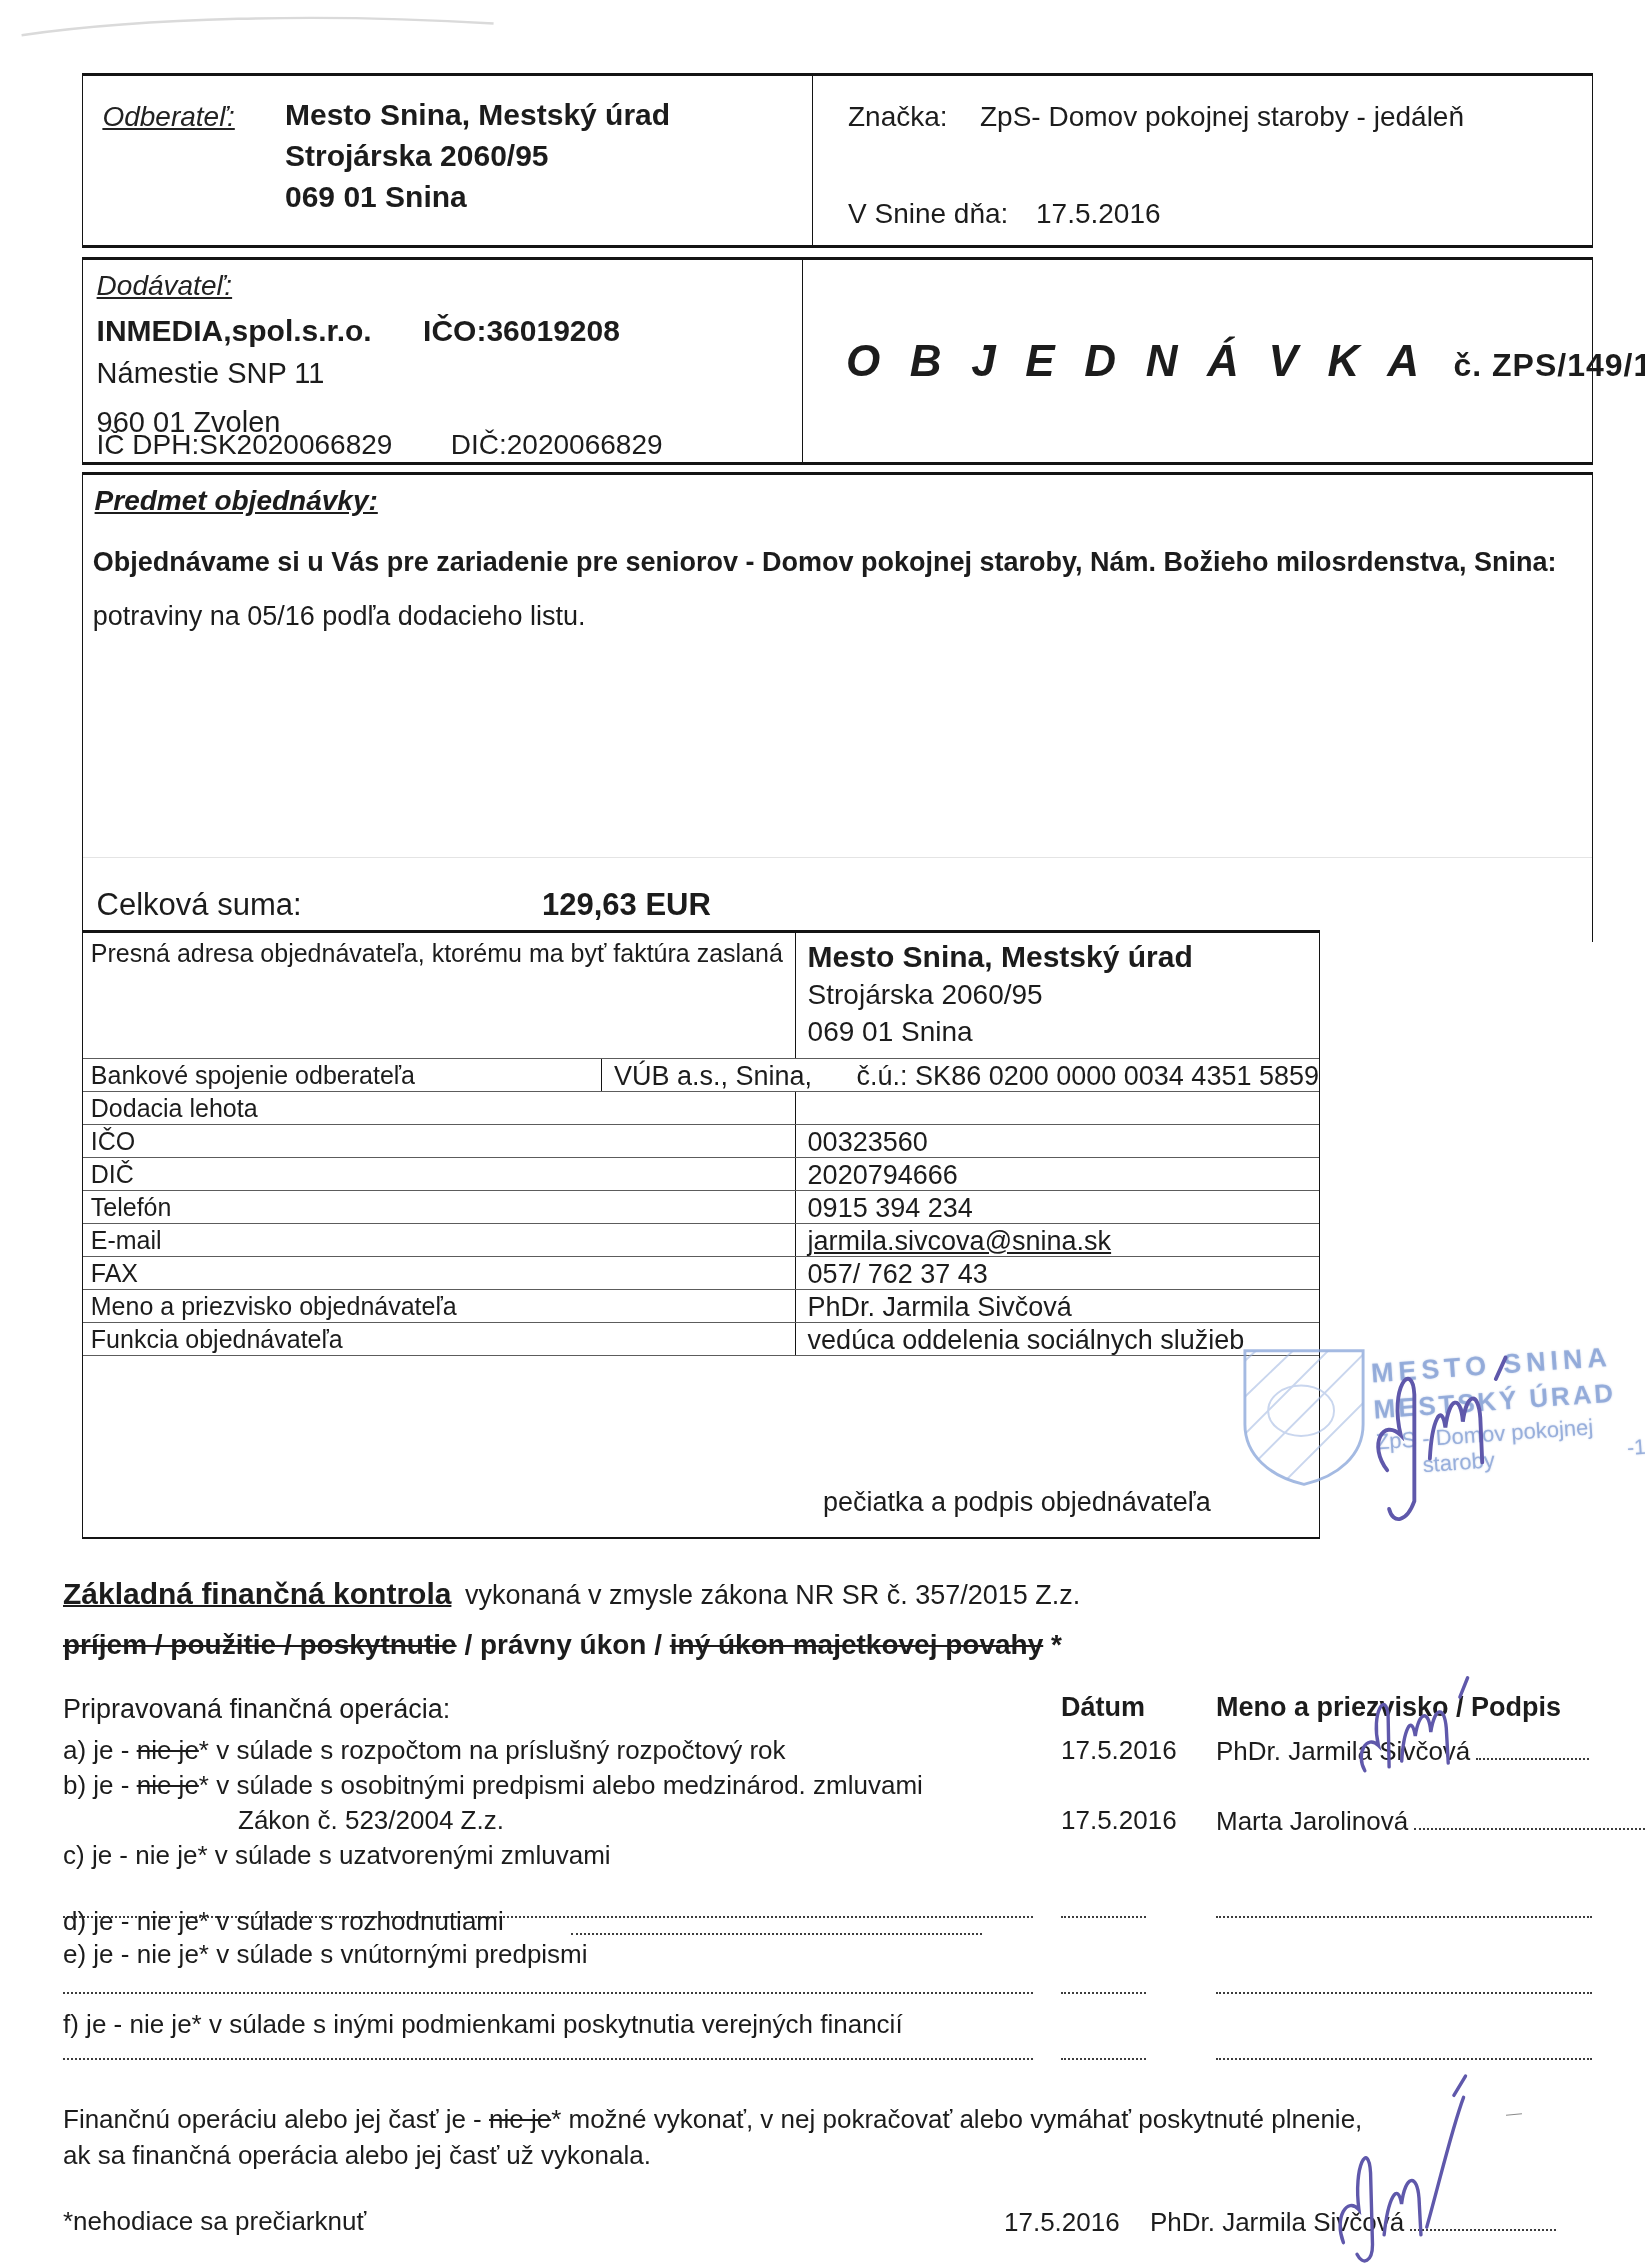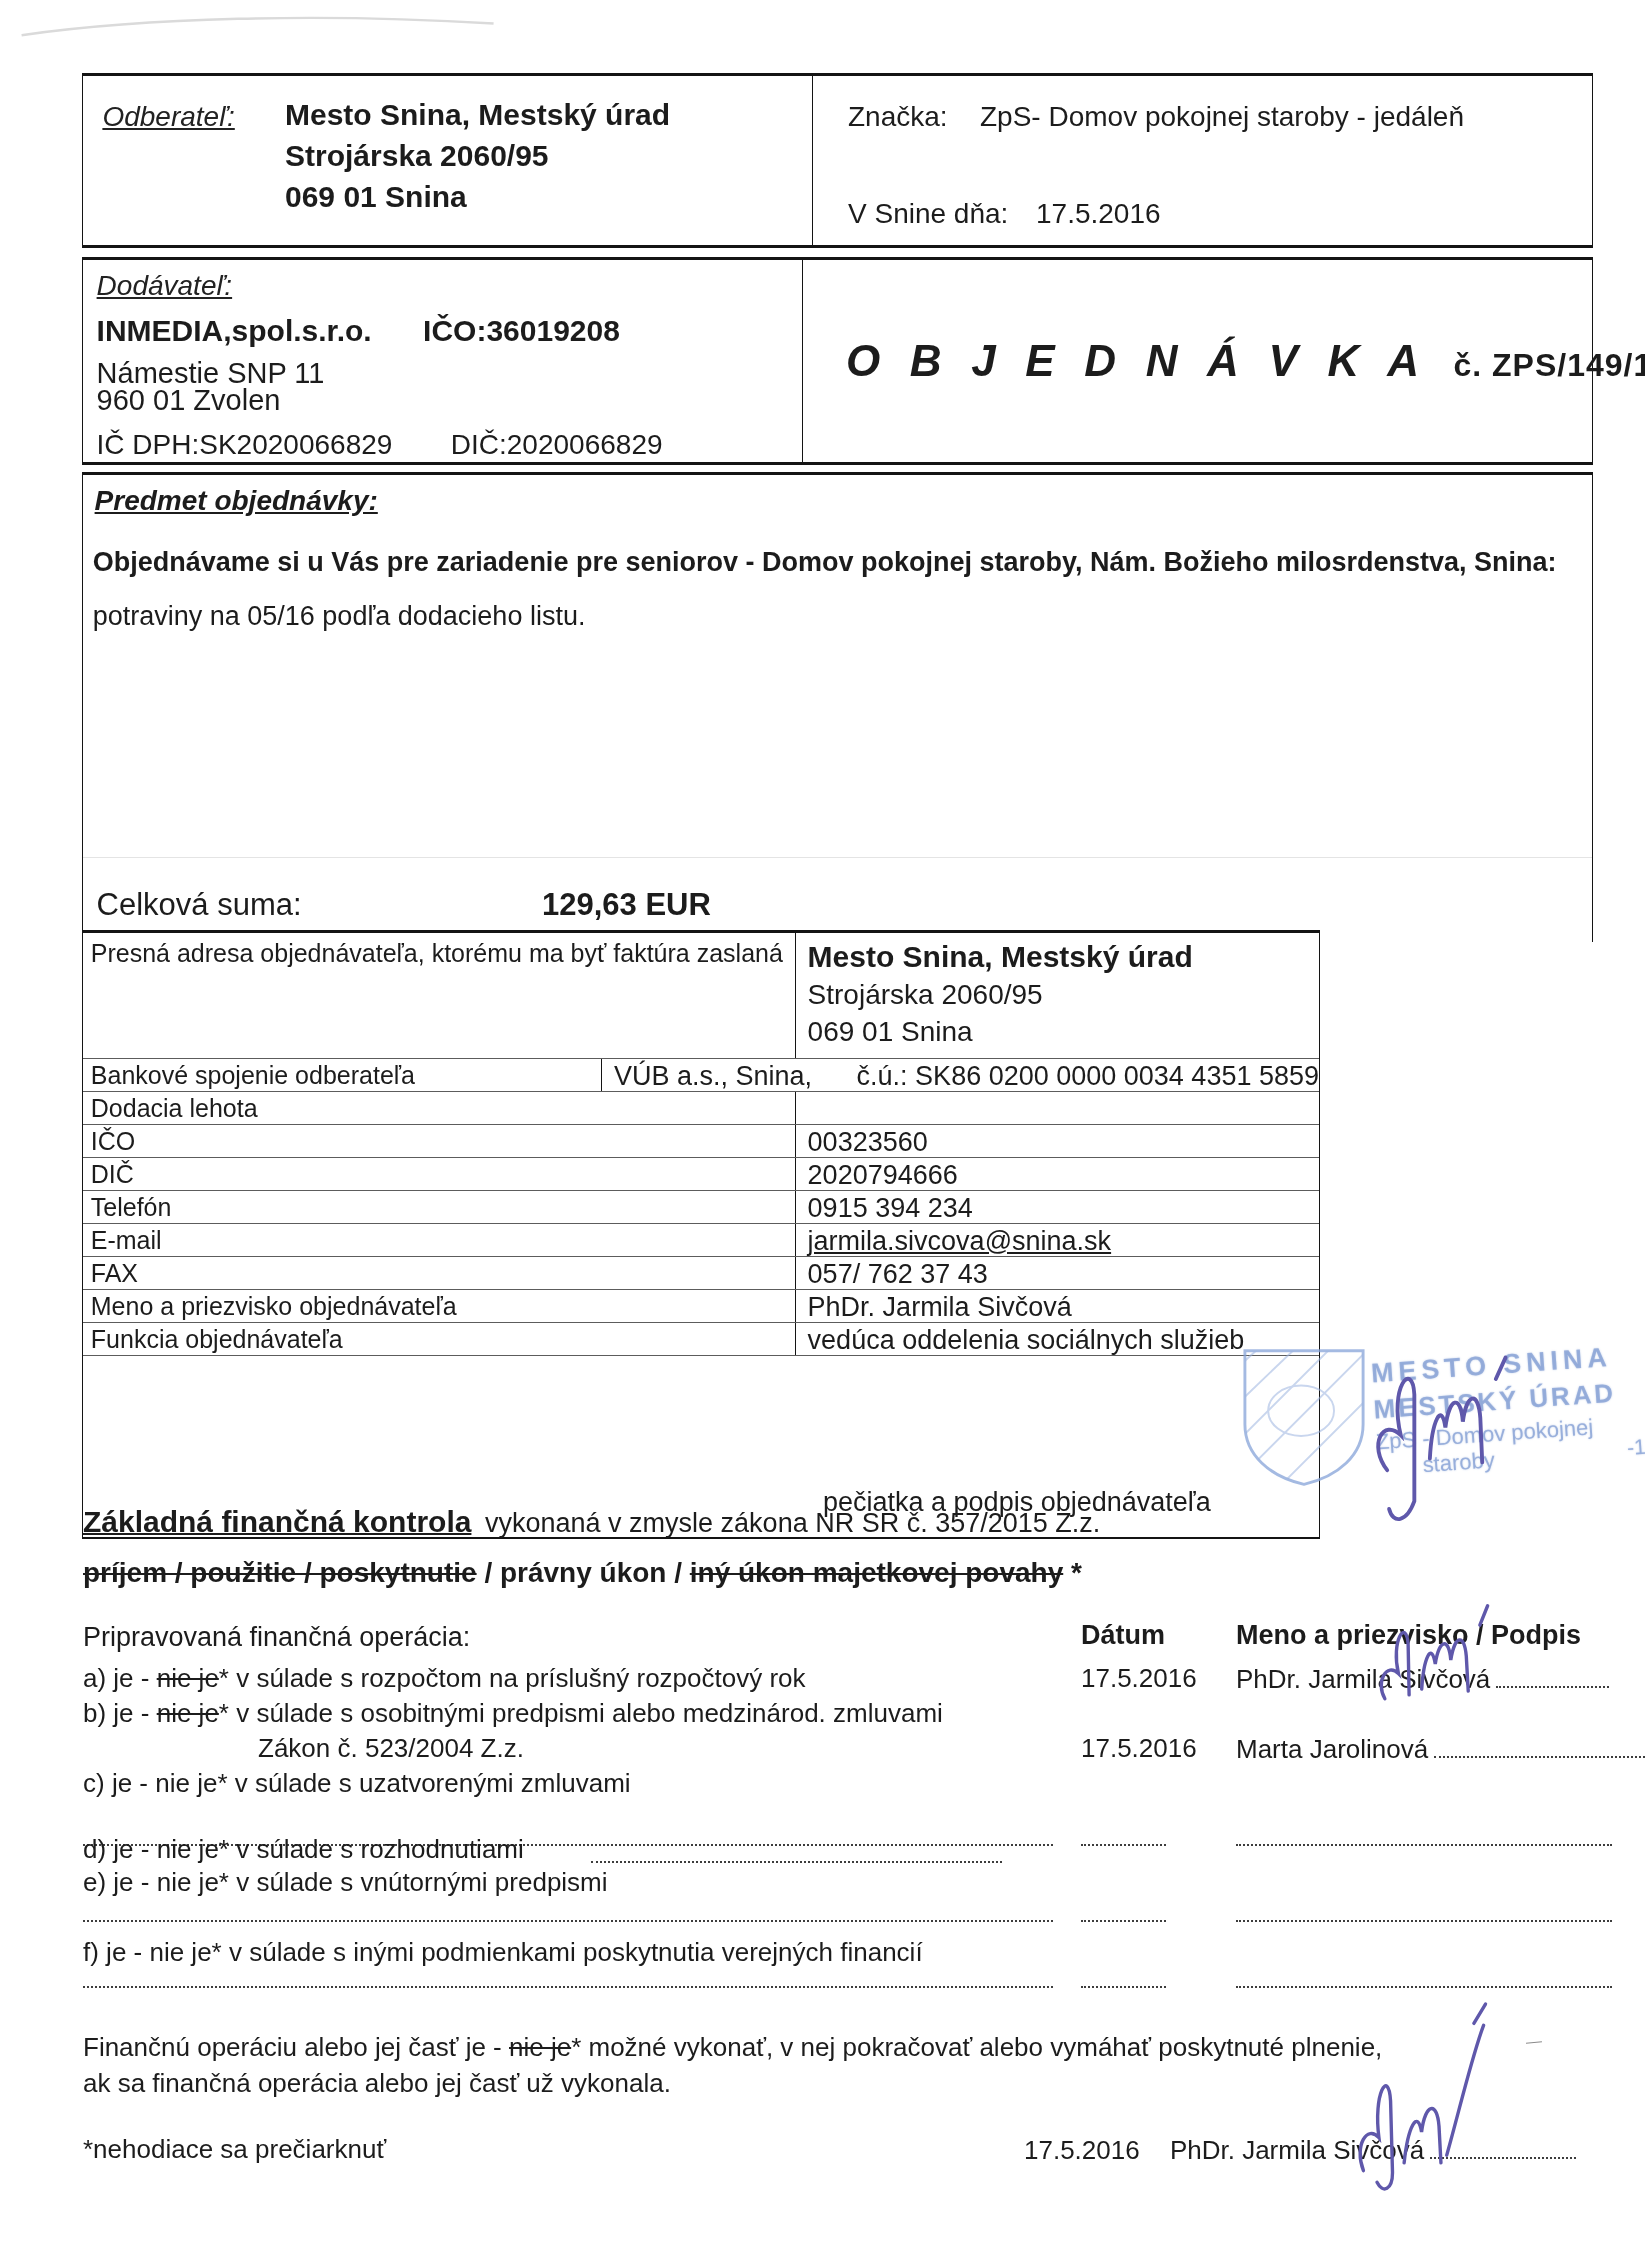--- a/index.html
+++ b/index.html
@@ -70,21 +70,21 @@
         color:rgba(116,147,206,0.62); font-weight:bold;
         text-shadow:0 0 1.9px rgba(116,147,206,0.45); }
   .stamp-t1 { font-size:27px; letter-spacing:4.9px; }
   .stamp-t2 { font-size:26px; letter-spacing:2.9px; margin-top:4.9px; }
   .stamp-t3 { font-size:22px; font-weight:normal; margin-top:3.9px; }
   .stamp-t4 { font-size:22px; font-weight:normal; margin-left:45px; }
   .stamp-page-mark { position:absolute; left:250px; top:95px; font-size:21.3px; font-weight:normal; }
   .stamp-signature { position:absolute; left:1271px; top:-9.7px; }
 
   
-  .control { position:absolute; left:0; top:1464px; width:1453px; height:731px;margin-left:20px; }
+  .control { position:absolute; left:0; top:1536px; width:1453px; height:731px; }
   .crow { position:absolute; font-size:26px; white-space:nowrap; }
   .c-title { font-weight:bold; font-size:30px; text-decoration:underline; text-decoration-thickness:1.9px; }
   .c-title-rest { font-size:27px; font-weight:normal; margin-left:13.6px; text-decoration:none; display:inline-block; }
   .boldline { font-weight:bold; font-size:28px; }
   .strike { text-decoration:line-through; text-decoration-thickness:2.4px; }
   .colhead { font-weight:bold; font-size:27px; }
   .dotseg { position:absolute; border-bottom:2.4px dotted #3d3d3d; height:0; }
   .name-dots { display:inline-block; border-bottom:2.4px dotted #3d3d3d; height:25px; margin-left:5.8px; }
   .sig-a { position:absolute; left:1351px; top:134px; }
   .sig-foot { position:absolute; left:1326px; top:532px; }
@@ -117,21 +117,21 @@
   </div>
 
   <div class="t2">
     <div class="t2-left">
       <div class="abs lbl-italic" style="left:13.6px; top:9.7px;">Dodávateľ:</div>
       <div class="abs" style="left:13.6px; top:54px;">
         <span class="sup-bold">INMEDIA,spol.s.r.o.</span>
         <span class="sup-bold" style="margin-left:47px;">IČO:36019208</span>
       </div>
       <div class="abs sup-reg" style="left:13.6px; top:97px;">Námestie SNP 11</div>
-      <div class="abs sup-reg" style="left:13.6px; top:124px;">960 01 Zvolen</div>
+      <div class="abs sup-reg" style="left:13.6px; top:146px;">960 01 Zvolen</div>
       <div class="abs" style="left:13.6px; top:169px;">
         <span class="kv29">IČ DPH:SK2020066829</span>
         <span class="kv29" style="margin-left:54px;">DIČ:2020066829</span>
       </div>
     </div>
     <div class="t2-right">
       <div class="order-line">
         <span class="order-word">O B J E D N Á V K A</span>
         <span class="order-no">č. ZPS/149/16-jedáleň</span>
       </div>

